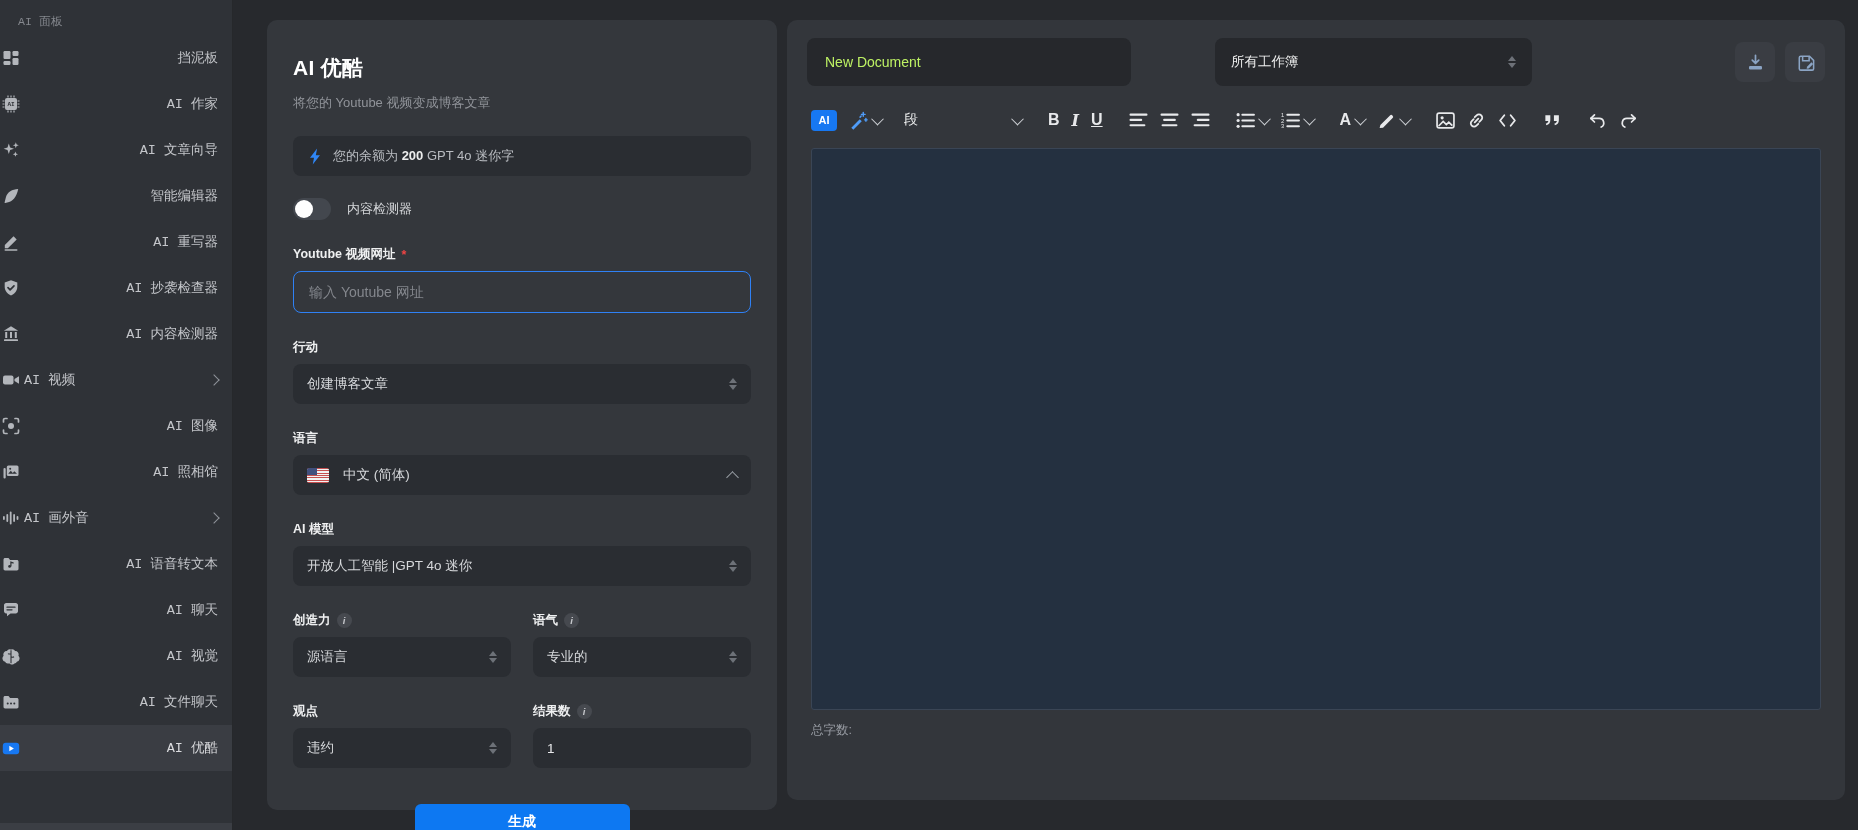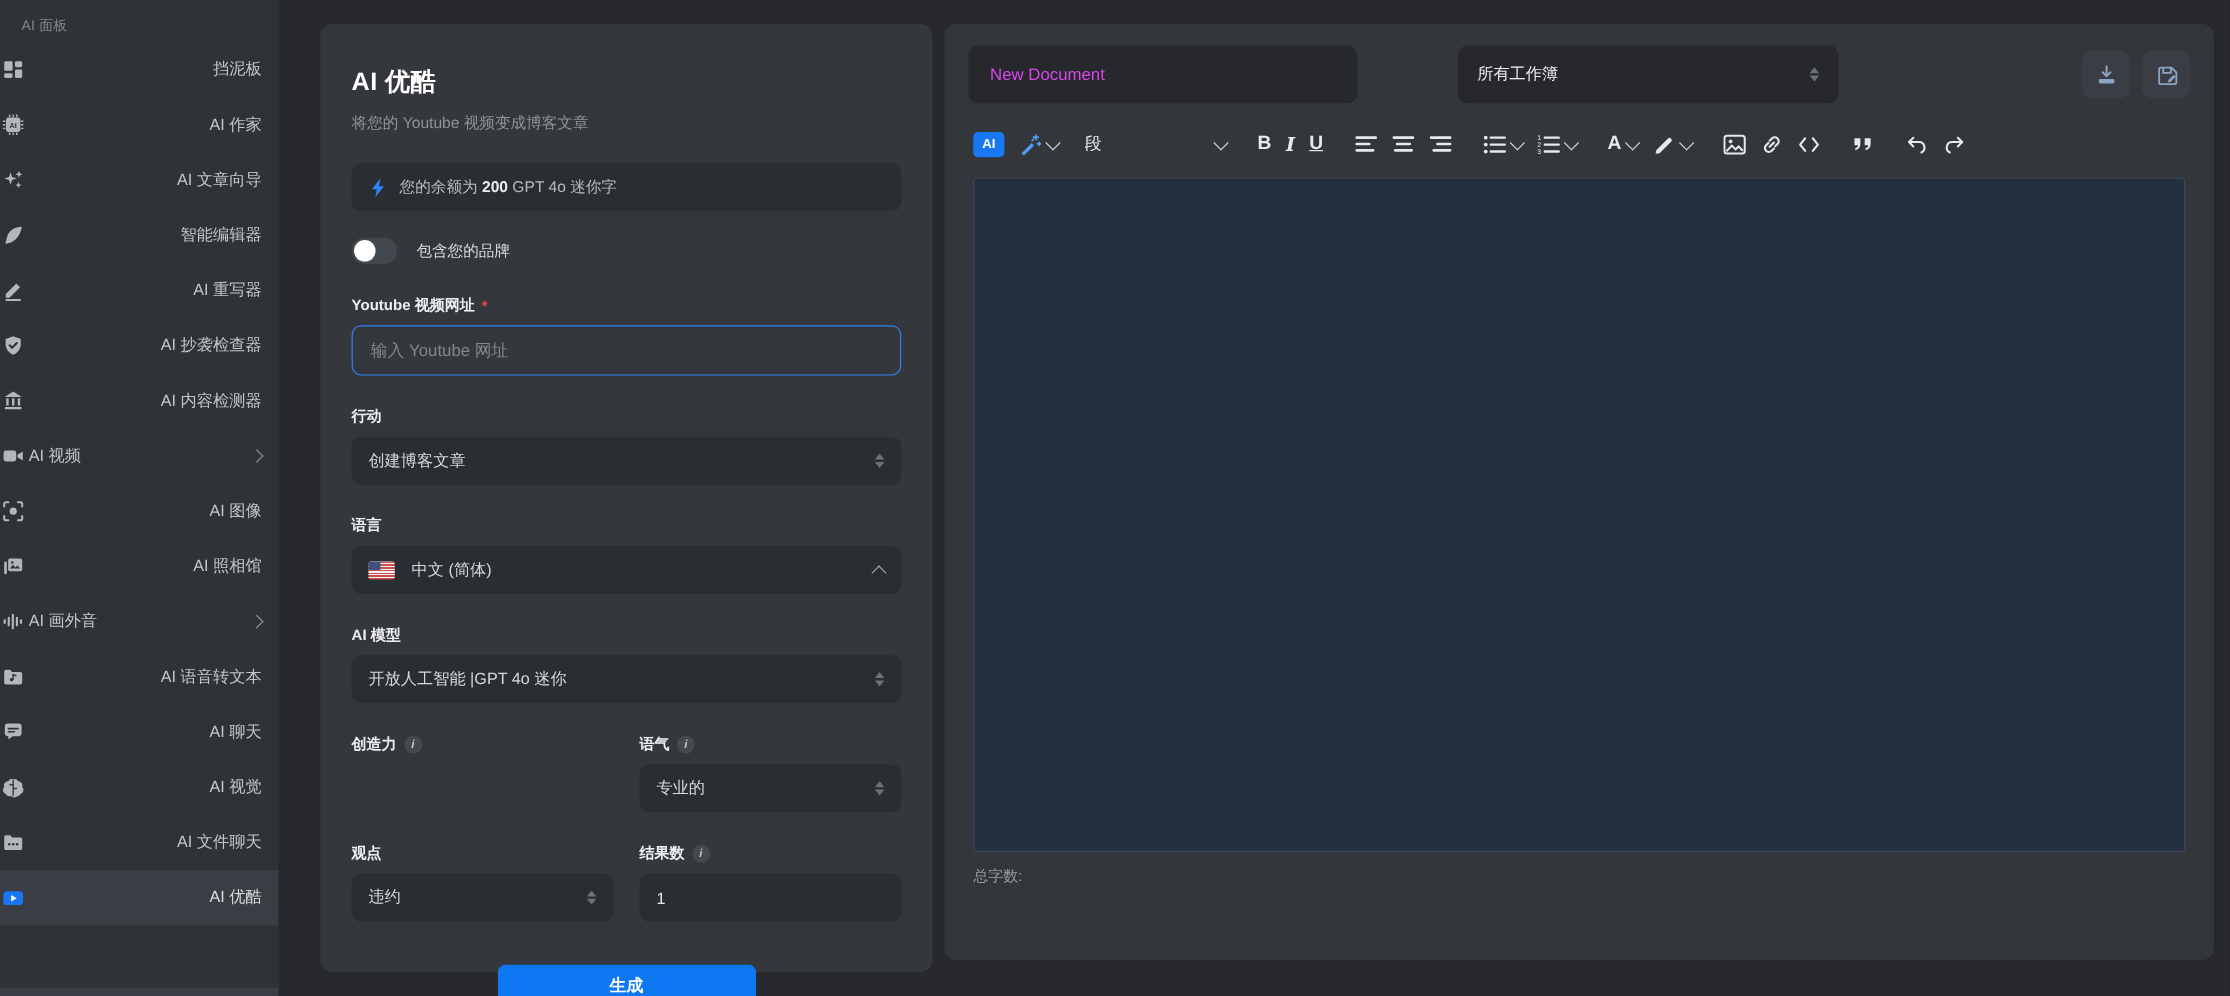--- a/index.html
+++ b/index.html
@@ -1,20 +1,20 @@
 <!DOCTYPE html>
 <html><head>
 <meta charset="utf-8">
 <style>
   html,body{margin:0;padding:0;background:#27292d;font-family:"Liberation Sans",sans-serif;}
   body{width:1858px;height:830px;position:relative;overflow:hidden;-webkit-font-smoothing:antialiased;}
   svg{display:block;}
 
   
-  .sidebar{position:absolute;left:0;top:0;width:232px;height:830px;background:#2f3237;border-right:1px solid #26282b;}
+  .sidebar{position:absolute;left:0;top:0;width:232px;height:830px;background:#2f3237;border-right:1px solid #26282b;font-family:Liberation Mono, monospace;}
   .sb-header{padding:14px 0 6px 18px;font-size:11.5px;color:#85888e;letter-spacing:.2px;}
   .s-item{height:46px;display:flex;align-items:center;padding:0 14px 0 2px;gap:4px;color:#b3b6bb;cursor:pointer;justify-content:space-between;}
   .s-item .lbl{font-size:13.5px;color:#c3c5c9;white-space:nowrap;}
   .s-item.active{background:#3a3d43;}
   .s-item.active .lbl{color:#dadbde;}
   .sic{width:18px;height:18px;flex:0 0 18px;color:#b3b6bb;fill:currentColor;}
   .chev-r{margin-left:auto;width:7px;height:7px;border-right:1.6px solid #8f939a;border-top:1.6px solid #8f939a;transform:rotate(45deg);}
   .sb-bottom-strip{position:absolute;left:0;bottom:0;width:232px;height:7px;background:#3b3e44;}
 
   
@@ -47,21 +47,21 @@
   .sel .val{display:flex;align-items:center;gap:14px;}
   .two-col{display:grid;grid-template-columns:1fr 1fr;column-gap:22px;margin-top:26px;}
   .num-input{width:100%;box-sizing:border-box;height:40px;background:#2a2d32;border:none;border-radius:8px;color:#e8e9eb;font-size:13.5px;padding:0 14px;outline:none;font-family:"Liberation Sans",sans-serif;}
   .gen-btn{margin:36px auto 0;display:block;width:215px;height:35px;background:#0d78f2;border:none;border-radius:6px;color:#fff;font-size:14px;font-weight:bold;cursor:pointer;font-family:"Liberation Sans",sans-serif;}
   .us-flag{width:22px;height:15px;border-radius:2px;position:relative;overflow:hidden;background:repeating-linear-gradient(#c65050 0 1.16px,#f2f2f2 1.16px 2.31px);flex:0 0 22px;}
   .us-flag::before{content:"";position:absolute;left:0;top:0;width:9.5px;height:7px;background:#41507e;}
 
   
   .editor-card{position:absolute;left:787px;top:20px;width:1058px;height:780px;background:#33363b;border-radius:10px;box-sizing:border-box;}
   .ed-header{display:flex;align-items:center;padding:18px 20px 0 20px;}
-  .doc-input{width:324px;height:48px;box-sizing:border-box;background:#26282c;border:none;border-radius:8px;color:#d946ef;font-size:14px;padding:0 18px;outline:none;font-family:"Liberation Sans",sans-serif;}
+  .doc-input{width:324px;height:48px;box-sizing:border-box;background:#26282c;border:none;border-radius:8px;color:#bef264;font-size:14px;padding:0 18px;outline:none;font-family:"Liberation Sans",sans-serif;}
   .wb-sel{margin-left:84px;width:317px;height:48px;box-sizing:border-box;background:#26282c;border-radius:8px;display:flex;align-items:center;justify-content:space-between;padding:0 16px;color:#eceded;font-size:13.5px;cursor:pointer;}
   .hdr-btns{margin-left:auto;display:flex;gap:10px;}
   .hdr-btn{width:40px;height:40px;border-radius:8px;background:#3a3d43;display:flex;align-items:center;justify-content:center;color:#8ba4c4;cursor:pointer;}
 
   .toolbar{display:flex;align-items:center;margin:16px 24px 0 24px;height:36px;gap:12px;color:#e8e9eb;}
   .tb-ai{width:26px;height:21px;background:#1778f2;border-radius:4px;color:#fff;font-size:11px;font-weight:bold;display:flex;align-items:center;justify-content:center;cursor:pointer;}
   .tb-btn{display:flex;align-items:center;gap:5px;cursor:pointer;color:#e8e9eb;}
   .tb-letter{font-size:16px;font-weight:bold;}
   .tb-letter.it{font-family:"DejaVu Serif",serif;font-style:italic;font-weight:bold;}
   .tb-letter.un{text-decoration:underline;}
@@ -235,21 +235,21 @@
     <svg width="15" height="17" viewBox="0 0 12 16">
         <path d="M7.5.5L.8 9.2h3.8L3.4 15.5l6.8-8.7H6.3z" fill="#2f86f6"></path>
       </svg>
     <span class="txt"><span>您的余额为</span> <b>200</b> <span>GPT 4o 迷你字</span></span>
   </div>
 
   <div class="toggle-row">
     <div class="toggle">
         <div class="knob"></div>
       </div>
-    <span class="toggle-lbl">包含您的品牌</span>
+    <span class="toggle-lbl">内容检测器</span>
   </div>
 
   <div class="fld">
     <div class="fld-lbl">
         <span>Youtube 视频网址</span>
         <span class="req">*</span>
       </div>
     <input class="url-input" type="text" placeholder="输入 Youtube 网址" style="">
   </div>
 
@@ -289,20 +289,29 @@
         </span>
     </div>
   </div>
 
   <div class="two-col">
     <div>
       <div class="fld-lbl">
           <span>创造力</span>
           <span class="info-dot"></span>
         </div>
+      <div class="sel">
+        <span class="val">
+            <span>源语言</span>
+          </span>
+        <span class="stepper">
+            <i class="up"></i>
+            <i class="dn"></i>
+          </span>
+      </div>
     </div>
     <div>
       <div class="fld-lbl">
           <span>语气</span>
           <span class="info-dot"></span>
         </div>
       <div class="sel">
         <span class="val">
             <span>专业的</span>
           </span>

